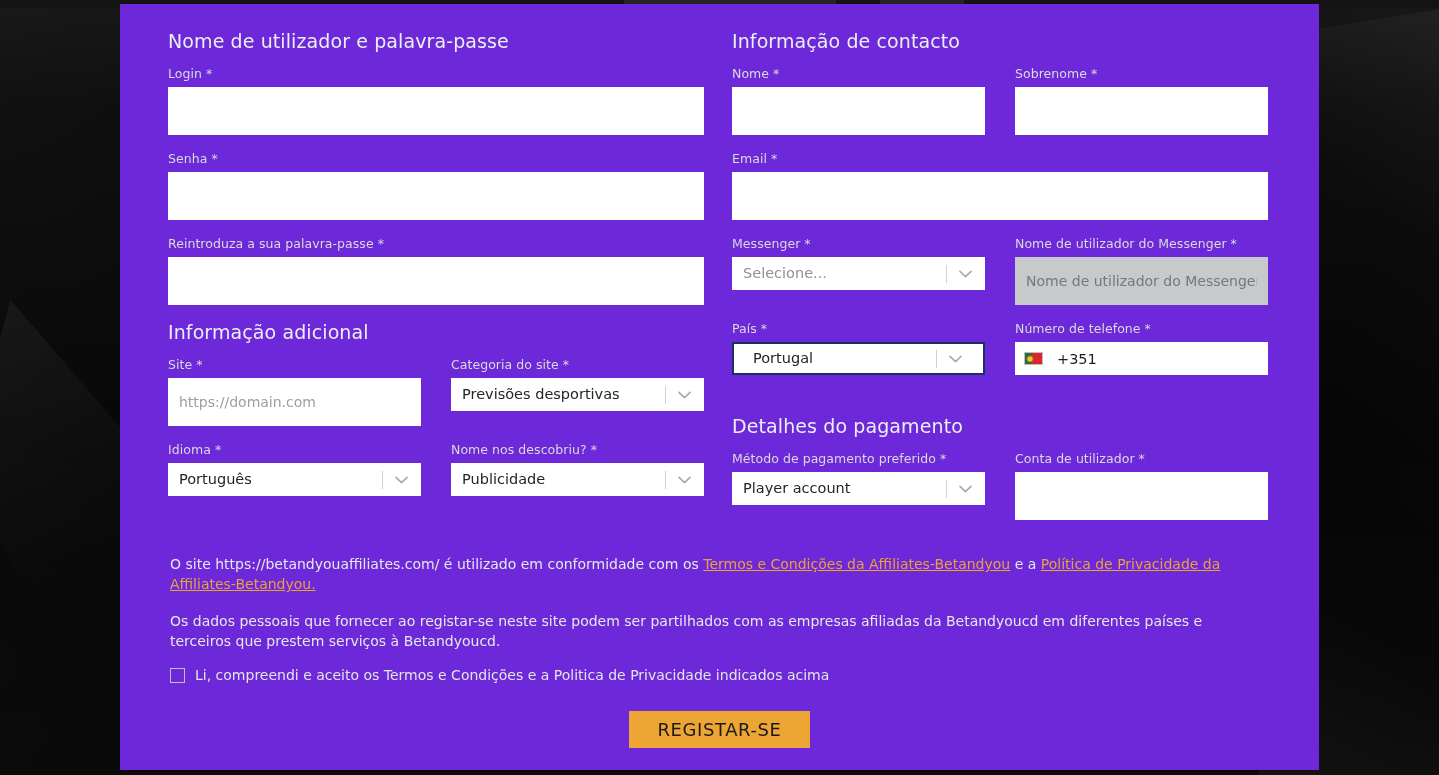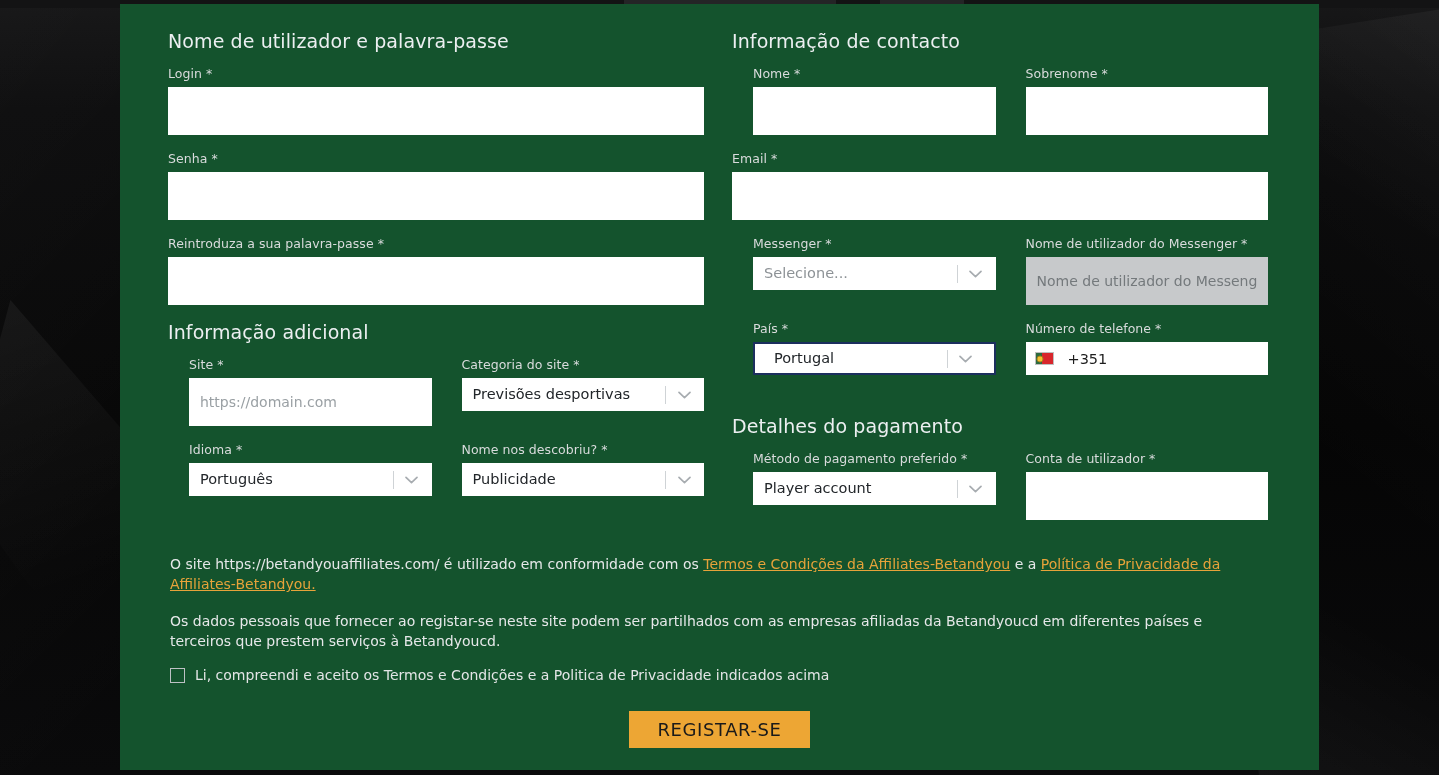--- a/index.html
+++ b/index.html
@@ -52,21 +52,21 @@
     background: #131314;
   }
   .top-tab {
     position: absolute; top: 0; height: 8px; background: #242426;
   }
 
   .card {
     position: absolute;
     left: 120px; top: 4px;
     width: 1199px; height: 766px;
-    background: #14532d;
+    background: #6d28d9;
     padding: 0;
   }
   .card-inner {
     position: relative;
     width: 100%; height: 100%;
     padding: 26px 48px 0 48px;
   }
 
   .columns { display: flex; gap: 0; }
   .col-left  { width: 536px; flex: 0 0 536px; }
@@ -172,21 +172,21 @@
     position: absolute; left: 27%; top: 50%;
     transform: translate(-50%,-50%);
     width: 7px; height: 7px; border-radius: 50%;
     background: #f2c230;
     border: 1px solid #a8821c;
   }
   .phone-val {
     font-size: 14.5px; color: #1d1d1d;
   }
 
-  .row2 { display: flex; gap: 30px; margin-left: 21px; }
+  .row2 { display: flex; gap: 30px; }
   .row2 > * { flex: 1 1 0; min-width: 0; }
 
   
   .legal {
     margin-top: 18px;
     padding-left: 2px;
     width: 1095px;
   }
   .legal p {
     margin: 0 0 16px 0;

